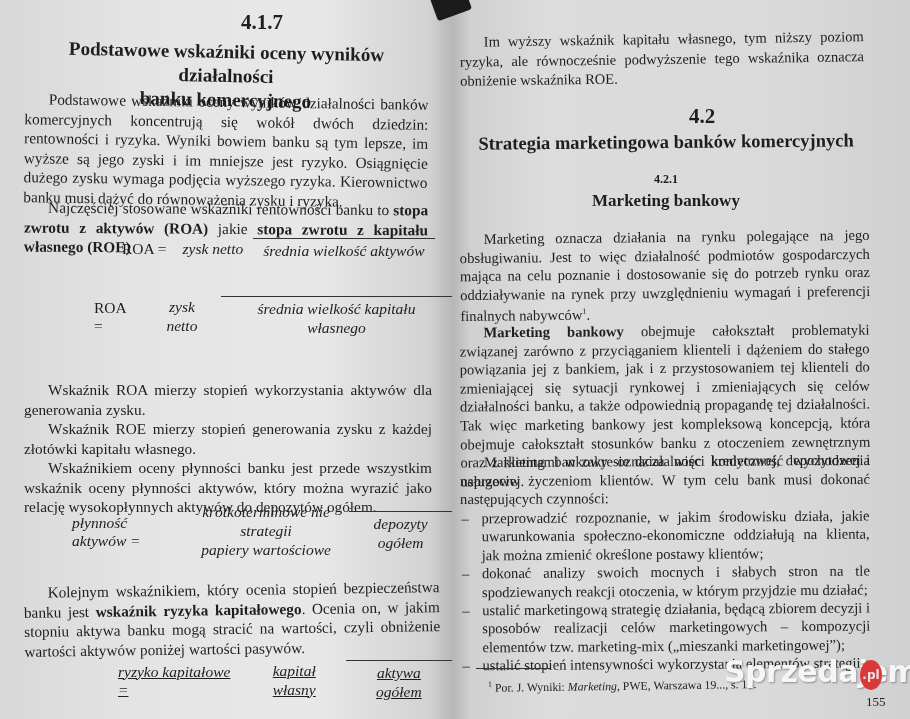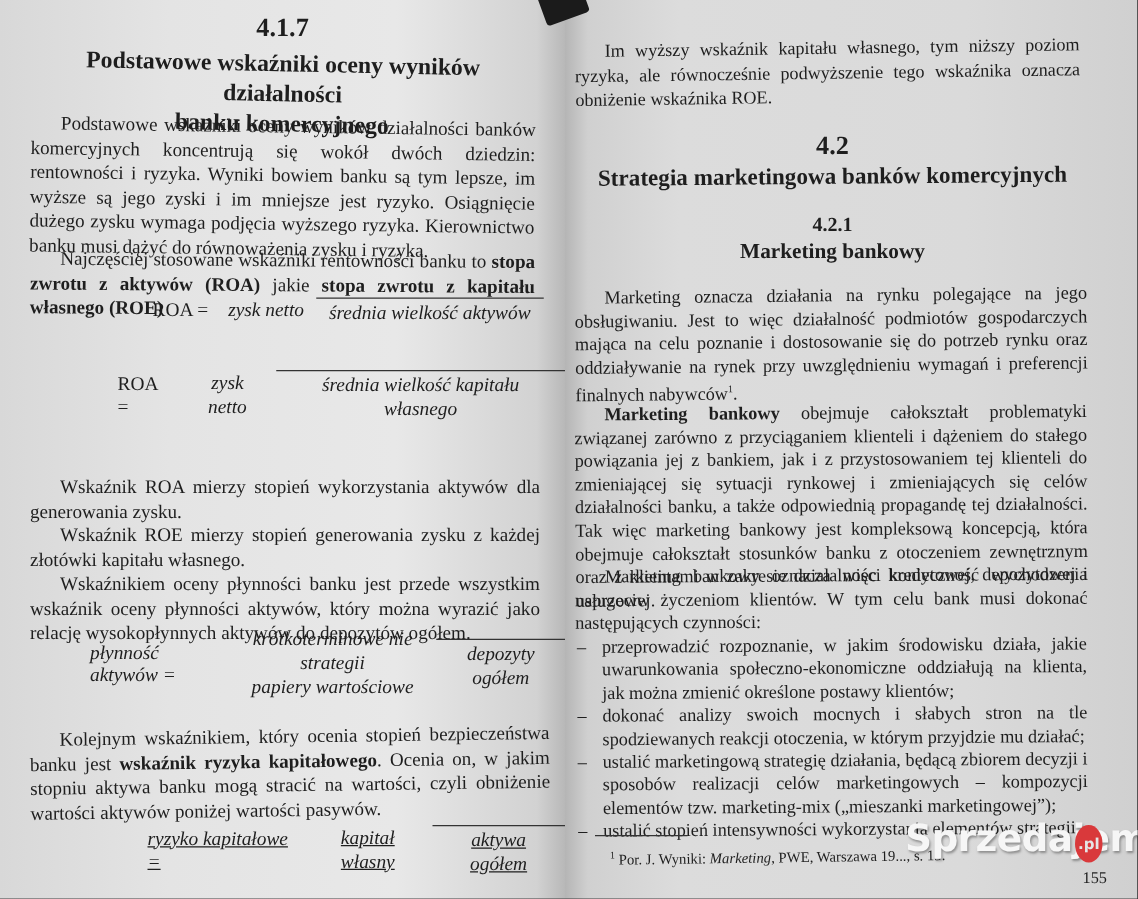--- a/index.html
+++ b/index.html
@@ -20,21 +20,21 @@
     left:452px; width:458px;
     background:linear-gradient(90deg,#b5b5b5 0%,#d0d0d0 4%,#dcdcdc 20%,#dadada 70%,#d0d0d0 100%);
     font-family:Liberation Serif, serif;
   }
   .corner-shadow {
     position:absolute; left:432px; top:-14px; width:36px; height:30px;
     background:#1b1b1b; transform:rotate(-20deg); border-radius:3px;
   }
   .blk { position:absolute; }
   .center { text-align:center; }
-  .h-num { font-weight:bold; font-size:21px; }
+  .h-num { font-weight:bold; font-size:21px;padding-left:36px; }
   .h-title { font-weight:bold; font-size:19px; line-height:24px; }
   .h-sub { font-weight:bold; font-size:17px; }
   .para {
     font-size:15.3px; line-height:19.6px; text-align:justify; text-align-last:left;
   }
   .para .ind { display:inline-block; width:24px; }
   b { font-weight:bold; }
   .formula {
     display:flex; align-items:center; font-size:15.5px; position:absolute;
   }
@@ -130,21 +130,21 @@
   </div>
 </div>
 
 <div class="page page-right">
   <div class="blk para" style="left:8px;width:404px;top:30px;font-size:14.5px;transform:rotate(-0.8deg);">
     <span class="ind"></span><span>Im wyższy wskaźnik kapitału własnego, tym niższy poziom ryzyka, ale równocześnie podwyższenie tego wskaźnika oznacza obniżenie wskaźnika ROE.</span>
   </div>
 
   <div class="blk center h-num" style="left:0;width:428px;top:104px;">4.2</div>
   <div class="blk center h-title" style="left:0;width:428px;top:130px;font-size:18.5px;transform:rotate(-0.5deg);">Strategia marketingowa banków komercyjnych</div>
-  <div class="blk center h-sub" style="left:0;width:428px;top:172px;font-size:16px;">4.2.1</div>
+  <div class="blk center h-sub" style="left:0;width:428px;top:172px;font-size:12px;">4.2.1</div>
   <div class="blk center h-sub" style="left:0;width:428px;top:191px;">Marketing bankowy</div>
 
   <div class="blk para" style="left:8px;width:410px;top:228px;font-size:14.6px;line-height:18.6px;transform:rotate(-0.6deg);">
     <span class="ind"></span><span>Marketing oznacza działania na rynku polegające na jego obsługiwaniu. Jest to więc działalność podmiotów gospodarczych mająca na celu poznanie i dostosowanie się do potrzeb rynku oraz oddziaływanie na rynek przy uwzględnieniu wymagań i preferencji finalnych nabywców</span><sup>1</sup>.
   </div>
 
   <div class="blk para" style="left:8px;width:410px;top:322px;font-size:14.6px;line-height:18.6px;transform:rotate(-0.4deg);">
     <span class="ind"></span><b>Marketing bankowy</b><span> obejmuje całokształt problematyki związanej zarówno z przyciąganiem klienteli i dążeniem do stałego powiązania jej z bankiem, jak i z przystosowaniem tej klienteli do zmieniającej się sytuacji rynkowej i zmieniających się celów działalności banku, a także odpowiednią propagandę tej działalności. Tak więc marketing bankowy jest kompleksową koncepcją, która obejmuje całokształt stosunków banku z otoczeniem zewnętrznym oraz z klientami w zakresie działalności kredytowej, depozytowej i usługowej.</span>
   </div>
 

